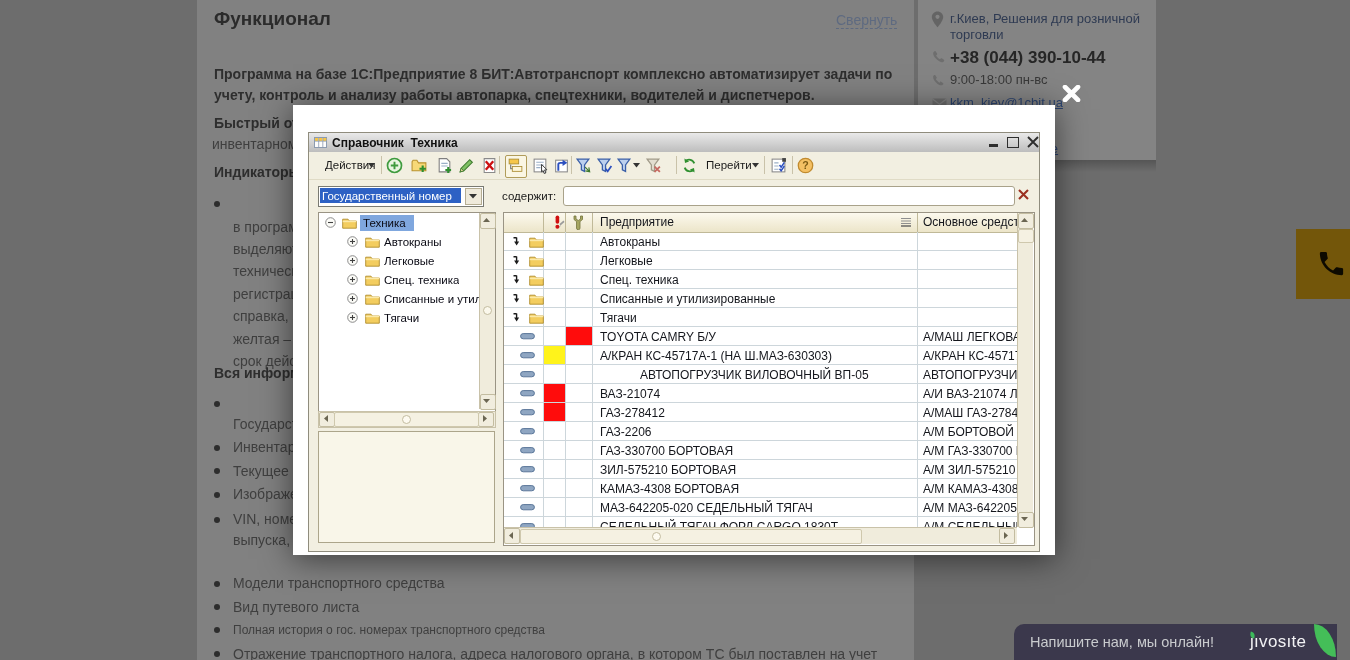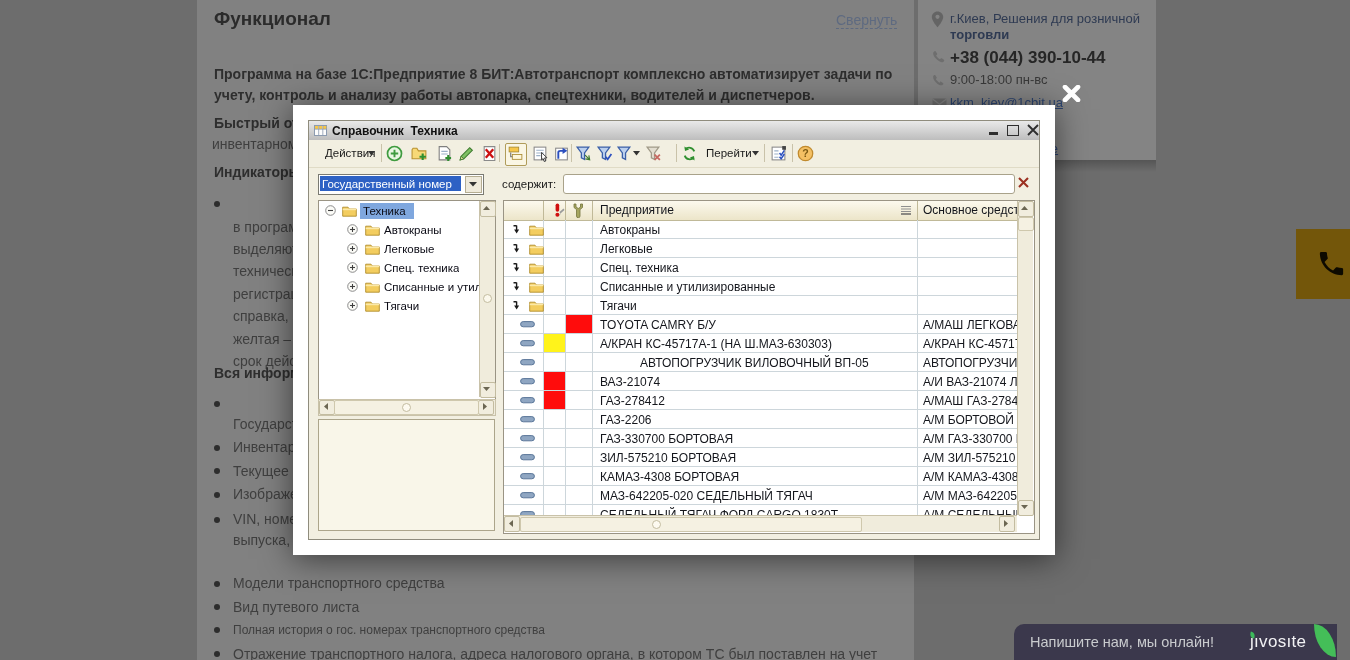--- a/index.html
+++ b/index.html
@@ -45,21 +45,21 @@
 <div class="dot" style="left:214px;top:400.9px;"></div>
 <div class="dot" style="left:214px;top:444.6px;"></div>
 <div class="dot" style="left:214px;top:468.3px;"></div>
 <div class="dot" style="left:214px;top:491.6px;"></div>
 <div class="dot" style="left:214px;top:516.9px;"></div>
 <div class="dot" style="left:214px;top:580.6px;"></div>
 <div class="dot" style="left:214px;top:604px;"></div>
 <div class="dot" style="left:214px;top:627.3px;"></div>
 <div class="dot" style="left:214px;top:651.1px;"></div>
 <div class="t" style="left:950px;top:11.25px;font-size:13px;line-height:16px;color:#2e3a52;font-weight:normal;">г.Киев, Решения для розничной</div>
-<div class="t" style="left:950px;top:27.25px;font-size:13px;line-height:16px;color:#2e3a52;font-weight:bold;">торговли</div>
+<div class="t" style="left:950px;top:27.25px;font-size:13px;line-height:16px;color:#2e3a52;font-weight:normal;">торговли</div>
 <div class="t" style="left:950px;top:47.5px;font-size:17px;line-height:20px;color:#262626;font-weight:bold;">+38 (044) 390-10-44</div>
 <div class="t" style="left:950px;top:72.25px;font-size:13px;line-height:16px;color:#383838;font-weight:normal;">9:00-18:00 пн-вс</div>
 <div class="t" style="left:950px;top:95.25px;font-size:13px;line-height:16px;color:#2c4470;font-weight:normal;text-decoration:underline;">kkm_kiev@1cbit.ua</div>
 <div class="t" style="left:948px;top:141.25px;font-size:13px;line-height:16px;color:#2c4470;font-weight:normal;text-decoration:underline;">Показать на карте</div>
 <svg style="left:931px;top:11px;" width="13" height="17" viewBox="0 0 13 17">
       <path d="M6.5 0.5 C3.2 0.5 0.8 3 0.8 6 C0.8 10 6.5 16.3 6.5 16.3 S12.2 10 12.2 6 C12.2 3 9.8 0.5 6.5 0.5 Z" fill="#646464"></path>
       <circle cx="6.5" cy="5.8" r="2.1" fill="#848484"></circle>
     </svg>
 <svg style="left:932px;top:50px;" width="14" height="14" viewBox="0 0 14 14">
       <path d="M2.6 1.2 C2 1.5 1.3 2.2 1.2 2.9 C1 4.6 2.2 7 4.3 9.1 C6.4 11.2 8.8 12.4 10.5 12.2 C11.2 12.1 11.9 11.4 12.2 10.8 C12.4 10.3 12.2 9.9 11.9 9.7 L9.8 8.3 C9.4 8.1 9 8.1 8.7 8.5 L8 9.3 C7 8.9 4.5 6.4 4.1 5.4 L4.9 4.7 C5.3 4.4 5.3 4 5.1 3.6 L3.7 1.5 C3.5 1.2 3 1 2.6 1.2 Z" fill="#6e6e6e"></path>
@@ -70,21 +70,21 @@
 <svg style="left:932px;top:98px;" width="15" height="11" viewBox="0 0 15 11">
       <rect x="0.5" y="0.5" width="14" height="10" rx="1" fill="#6e6e6e"></rect>
       <path d="M0.5 1 L7.5 6.3 L14.5 1" stroke="#848484" stroke-width="1.2" fill="none"></path>
     </svg>
 <div class="t" style="left:1296px;top:229px;width:54px;height:70px;background:#73560a;"></div>
 <svg style="left:1316px;top:248px;" width="31" height="31" viewBox="0 0 24 24">
       <path d="M6.62 10.79c1.44 2.83 3.76 5.14 6.59 6.59l2.2-2.2c.27-.27.67-.36 1.02-.24 1.12.37 2.33.57 3.57.57.55 0 1 .45 1 1V20c0 .55-.45 1-1 1-9.39 0-17-7.61-17-17 0-.55.45-1 1-1h3.5c.55 0 1 .45 1 1 0 1.25.2 2.45.57 3.57.11.35.03.74-.25 1.02l-2.2 2.2z" fill="#0d0a00"></path>
     </svg>
 
 <div class="t" style="left:293px;top:105px;width:762px;height:450px;background:#ffffff;box-shadow:0 4px 30px rgba(0,0,0,0.55);"></div>
-<div class="t" id="win" style="left:308px;top:120px;width:732px;height:320px;font-size:12px;color:#000;">
+<div class="t" id="win" style="left:308px;top:132px;width:732px;height:320px;font-size:12px;color:#000;">
 <div style="position:absolute;left:0px;top:0px;width:730px;height:418px;border:1px solid #8f8c7d;background:#f2efe1;"></div>
       <div style="position:absolute;left:1px;top:1px;width:730px;height:19px;background:linear-gradient(#e9e9e9,#bdbdbd);border-bottom:1px solid #a9a69a;"></div>
       <svg style="left:6px;top:5px;" width="13" height="11" viewBox="0 0 13 11">
         <rect x="0.5" y="0.5" width="12" height="10" fill="#fdfdfd" stroke="#8c9bb0"></rect>
         <rect x="1" y="1" width="3.4" height="3" fill="#f6c64a"></rect>
         <rect x="5" y="1" width="3.4" height="3" fill="#f6c64a"></rect>
         <rect x="9" y="1" width="3.3" height="3" fill="#f6c64a"></rect>
         <line x1="4.7" y1="0" x2="4.7" y2="11" stroke="#8c9bb0" stroke-width="0.8"></line>
         <line x1="8.8" y1="0" x2="8.8" y2="11" stroke="#8c9bb0" stroke-width="0.8"></line>
         <line x1="0" y1="4.2" x2="13" y2="4.2" stroke="#8c9bb0" stroke-width="0.8"></line>

